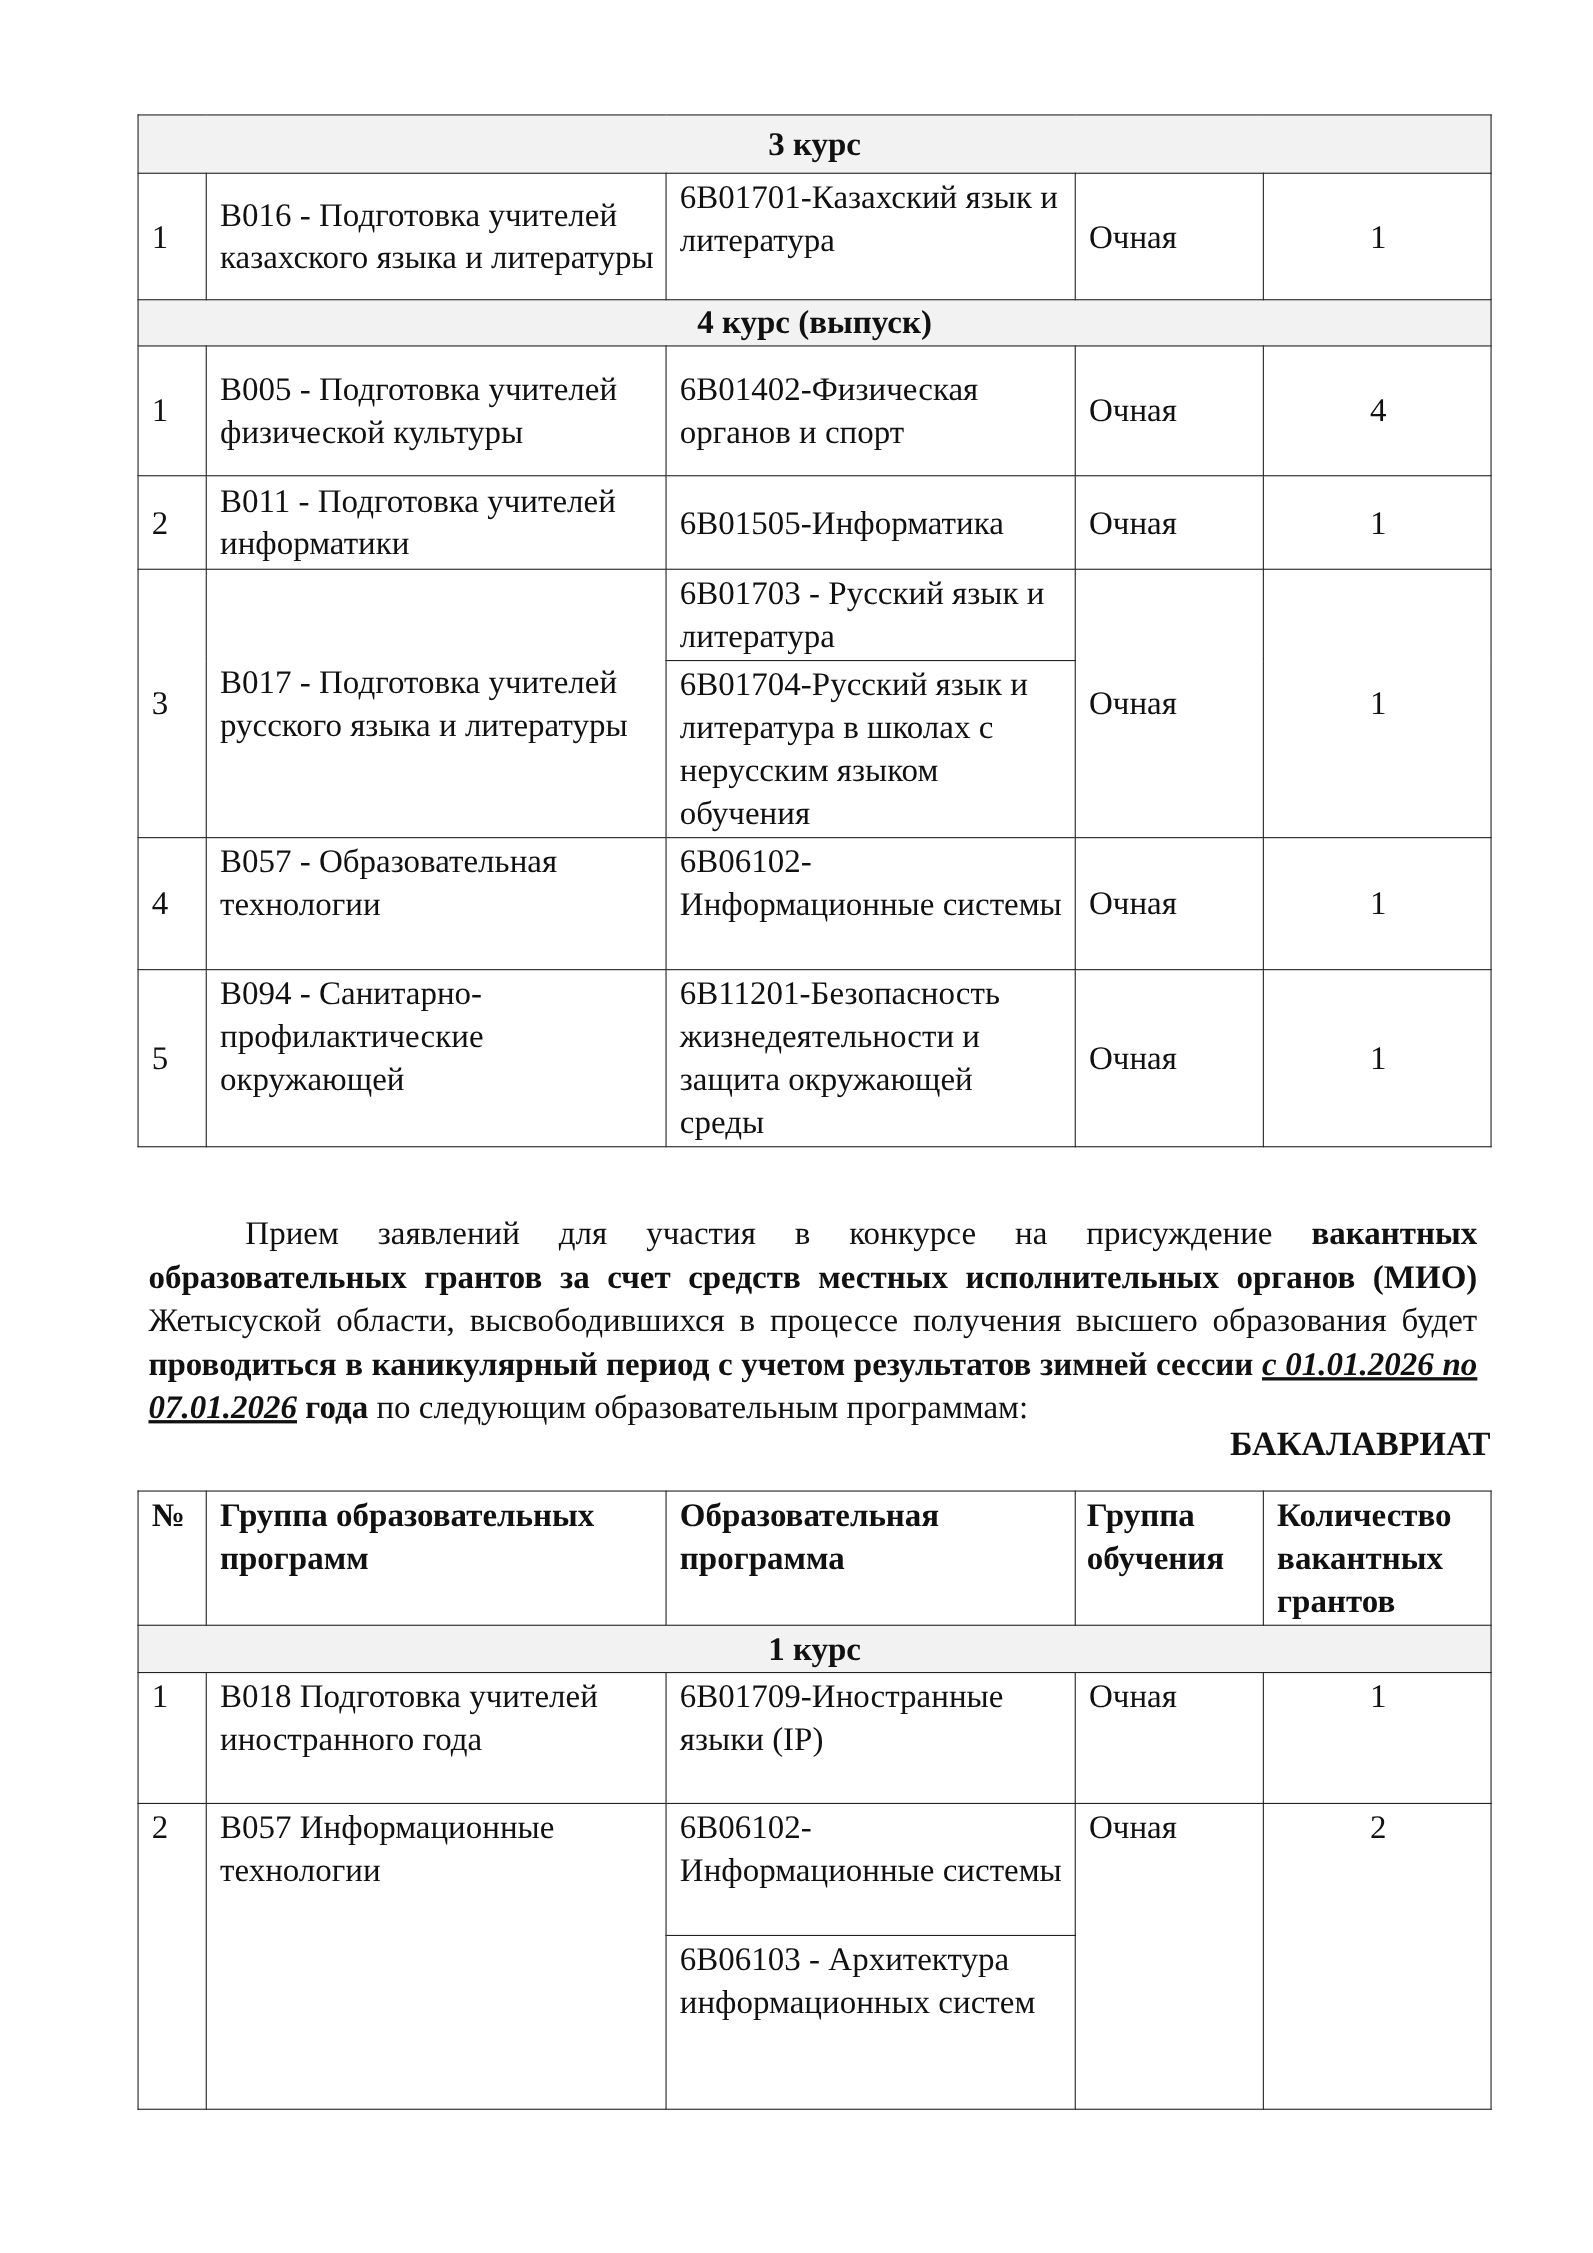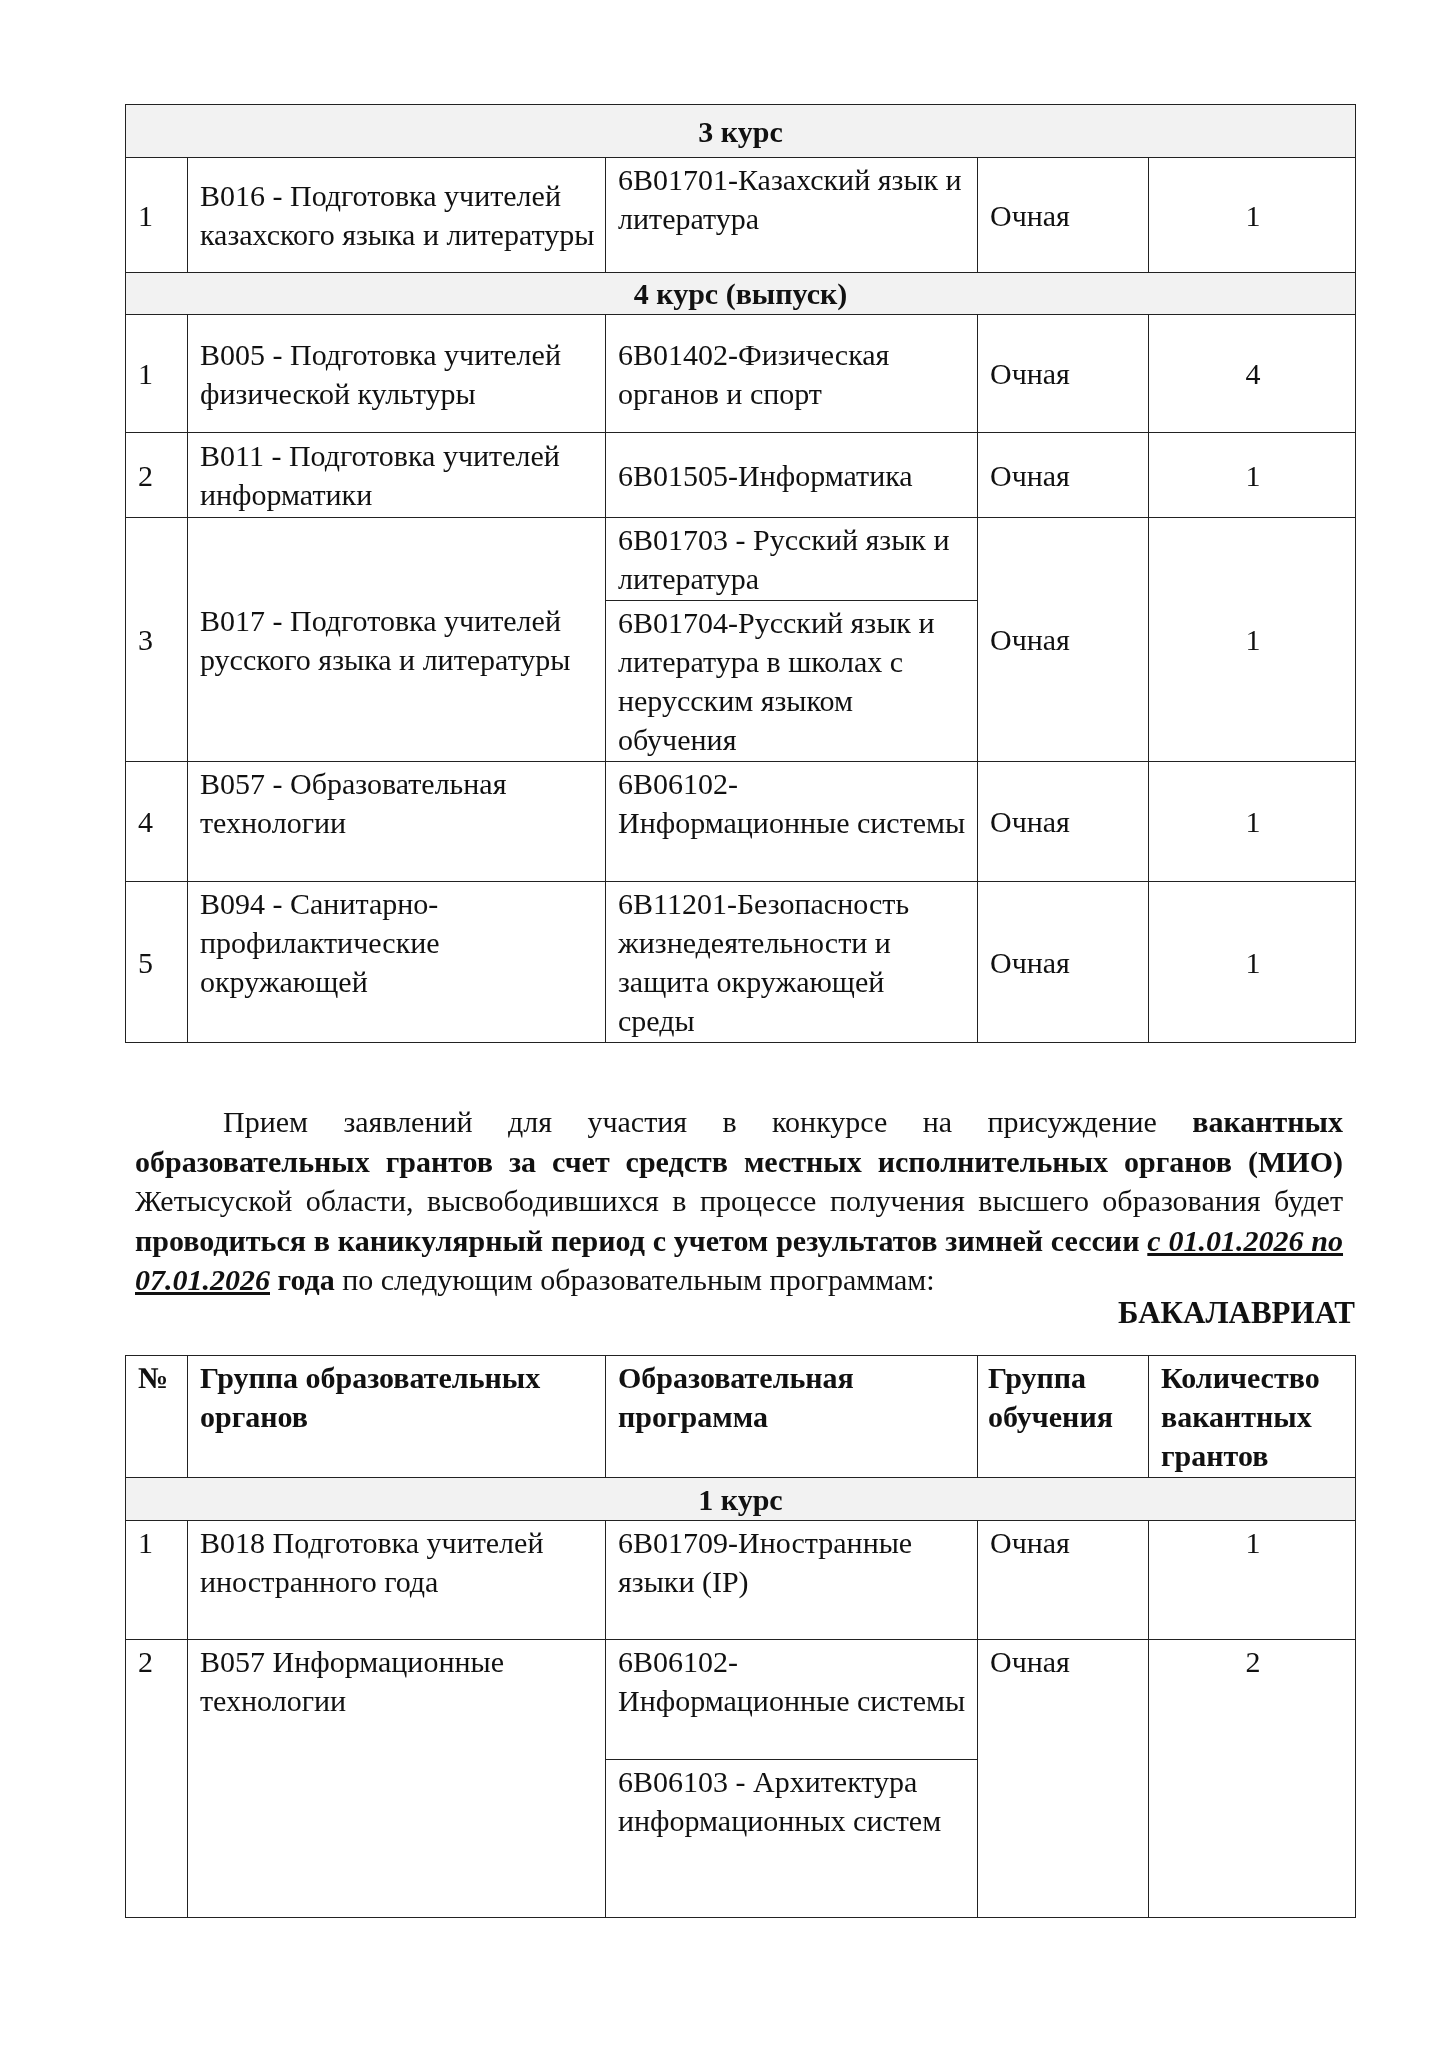--- a/index.html
+++ b/index.html
@@ -93,21 +93,21 @@
   <colgroup>
     <col style="width:62px">
       <col style="width:418px">
       <col style="width:372px">
       <col style="width:171px">
       <col style="width:207px">
   </colgroup>
   <thead>
     <tr style="height:115px">
       <th>№</th>
-      <th>Группа образовательных органов</th>
+      <th>Группа образовательных программ</th>
       <th>Образовательная программа</th>
       <th style="padding-left:10px;padding-right:2px;">Группа обучения</th>
       <th>Количество вакантных грантов</th>
     </tr>
   </thead>
   <tbody>
     <tr class="section" style="height:43px">
       <td colspan="5" class="mid">1 курс</td>
     </tr>
     <tr style="height:119px">

